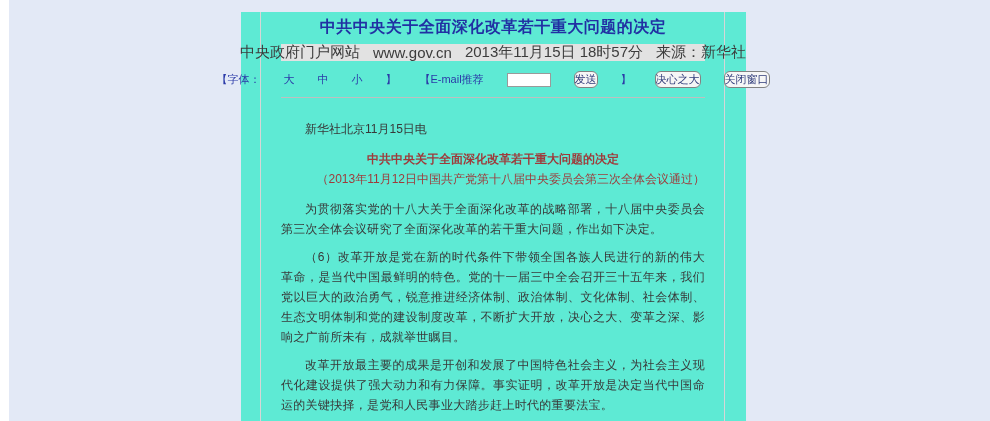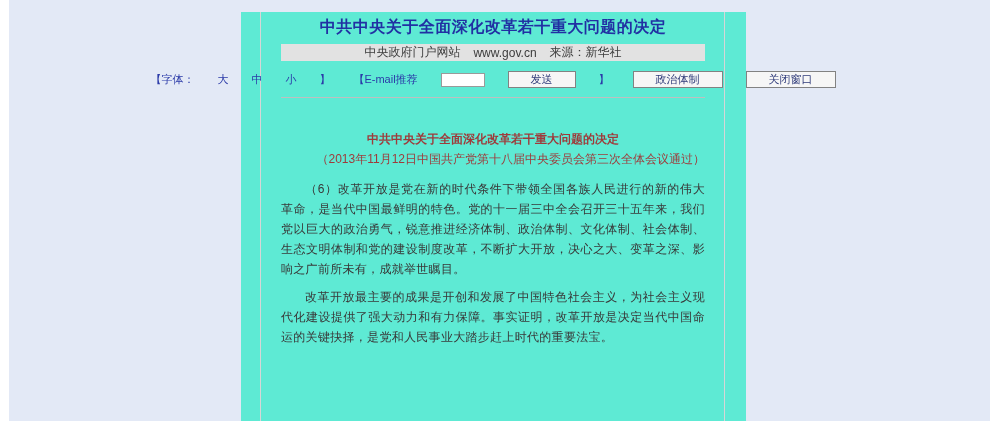--- a/index.html
+++ b/index.html
@@ -40,21 +40,21 @@
     letter-spacing: 0.5px;
     line-height: 19px;
   }
   .meta-bar {
     background: #e2e2e2;
     height: 17px;
     display: flex;
     align-items: center;
     justify-content: center;
     gap: 13px;
-    font-size: 12px;
+    font-size: 15px;
     color: #3c3c3c;
     white-space: nowrap;
   }
   .meta-source { display: inline-flex; gap: 0; }
   .toolbar {
     margin-top: 10px;
     display: flex;
     align-items: center;
     justify-content: center;
     gap: 23px;
@@ -70,22 +70,22 @@
     background: #fff;
     font-size: 11px;
     padding: 0 2px;
     font-family: inherit;
   }
   .tb-btn {
     font-size: 11px;
     color: #2f3b7a;
     background: #f6f6f6;
     border: 1px solid #828282;
-    border-radius: 0;
-    padding: 1px 22px;
+    border-radius: 6px;
+    padding: 1px 0;
     height: 17px;
     line-height: 13px;
     font-family: inherit;
     cursor: pointer;
   }
   .tb-btn + .tb-btn { margin-left: 0; }
   .rule {
     margin-top: 9px;
     border-top: 1px solid #bfbfbf;
     height: 0;
@@ -123,45 +123,48 @@
   <div class="backdrop"></div>
 
   <div class="page">
     <div class="frame">
 
       <h1 class="page-title">中共中央关于全面深化改革若干重大问题的决定</h1>
 
       <div class="meta-bar">
         <span>中央政府门户网站</span>
         <span>www.gov.cn</span>
+        <span>2013年11月15日 18时57分</span>
         <span class="meta-source">
           <span>来源：</span>
           <span>新华社</span>
         </span>
       </div>
 
       <div class="toolbar">
         <span class="tb-blue">【字体：</span>
         <a class="tb-link">大</a>
         <a class="tb-link">中</a>
         <a class="tb-link">小</a>
         <span class="tb-blue">】</span>
         <span class="tb-blue">【E-mail推荐</span>
         <input class="email-input" type="text" value="" style="">
         <button class="tb-btn">发送</button>
         <span class="tb-blue">】</span>
-        <button class="tb-btn">政治体制</button>
+        <button class="tb-btn">决心之大</button>
         <button class="tb-btn">关闭窗口</button>
       </div>
 
       <div class="rule"></div>
 
       <div class="article">
+        <p class="dateline">新华社北京11月15日电</p>
         <p class="doc-title">中共中央关于全面深化改革若干重大问题的决定</p>
         <p class="doc-subtitle">（2013年11月12日中国共产党第十八届中央委员会第三次全体会议通过）</p>
+        <p class="para">为贯彻落实党的十八大关于全面深化改革的战略部署，十八届中央委员会第三次全体会议研究了全面深化改革的若干重大问题，作出如下决定。</p>
         <p class="para">（6）改革开放是党在新的时代条件下带领全国各族人民进行的新的伟大革命，是当代中国最鲜明的特色。党的十一届三中全会召开三十五年来，我们党以巨大的政治勇气，锐意推进经济体制、政治体制、文化体制、社会体制、生态文明体制和党的建设制度改革，不断扩大开放，决心之大、变革之深、影响之广前所未有，成就举世瞩目。</p>
         <p class="para">改革开放最主要的成果是开创和发展了中国特色社会主义，为社会主义现代化建设提供了强大动力和有力保障。事实证明，改革开放是决定当代中国命运的关键抉择，是党和人民事业大踏步赶上时代的重要法宝。</p>
 
       </div>
 
     </div>
   </div>
 </div>
 
 </body></html>

